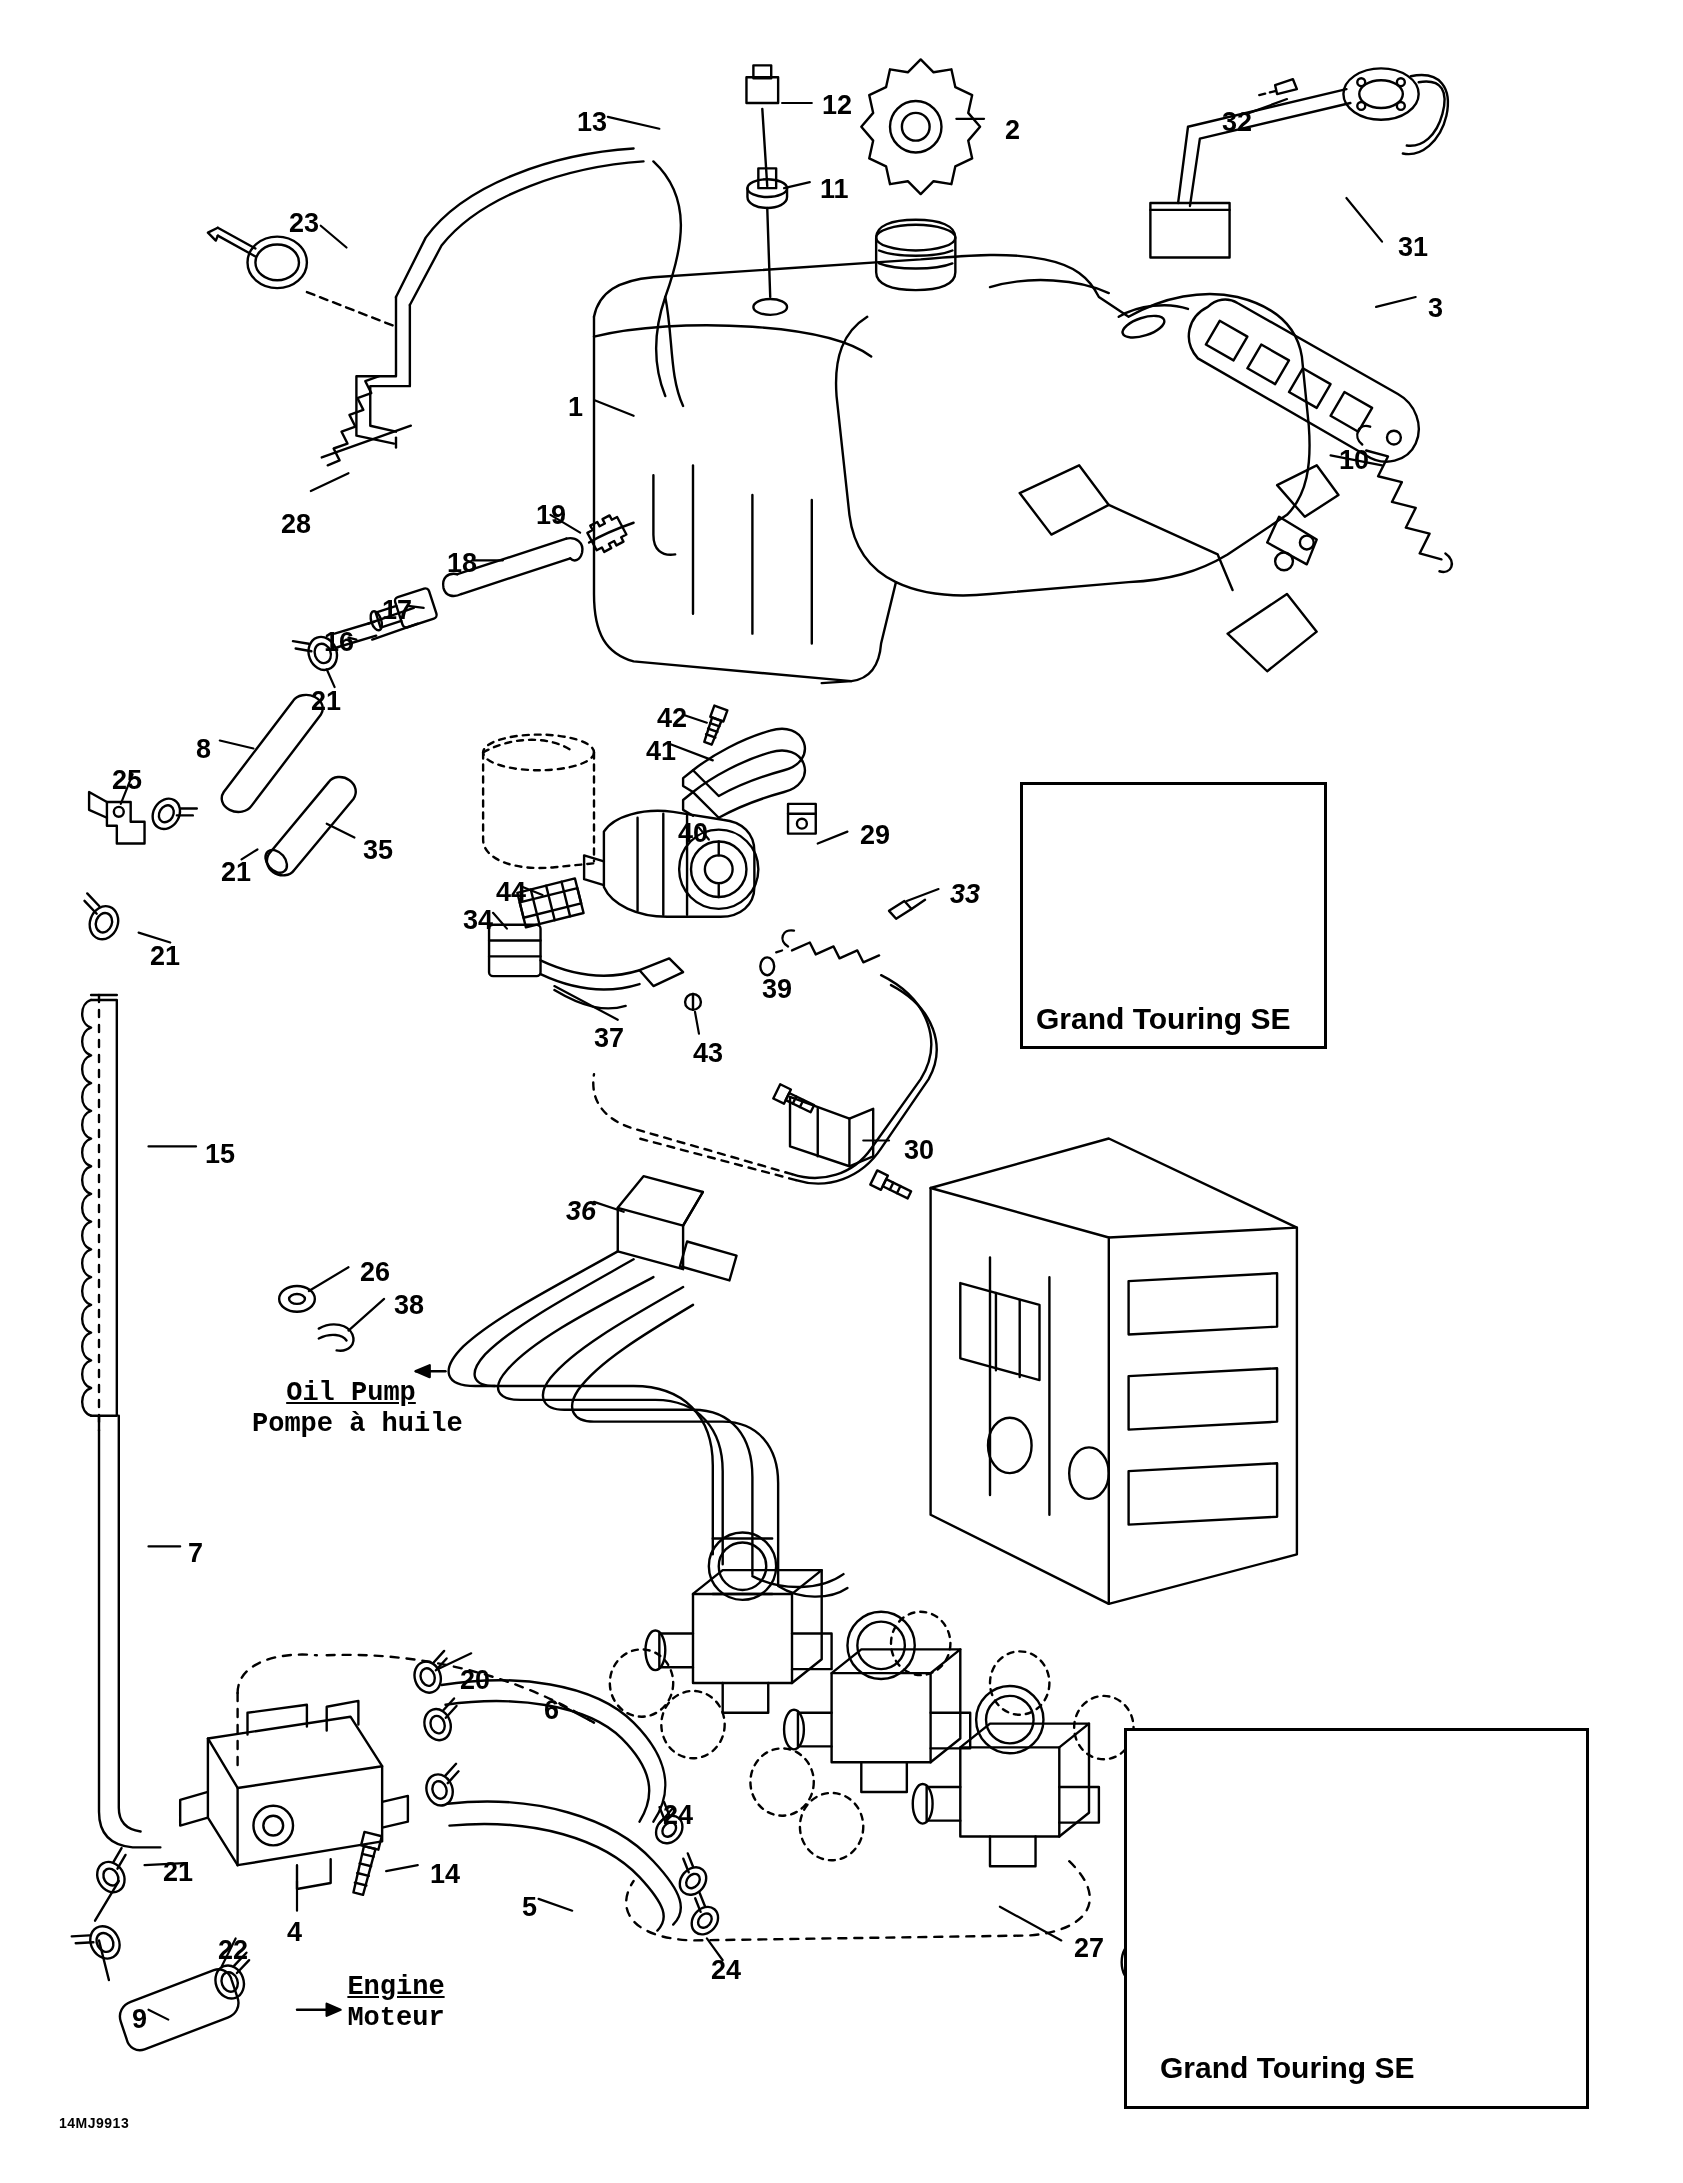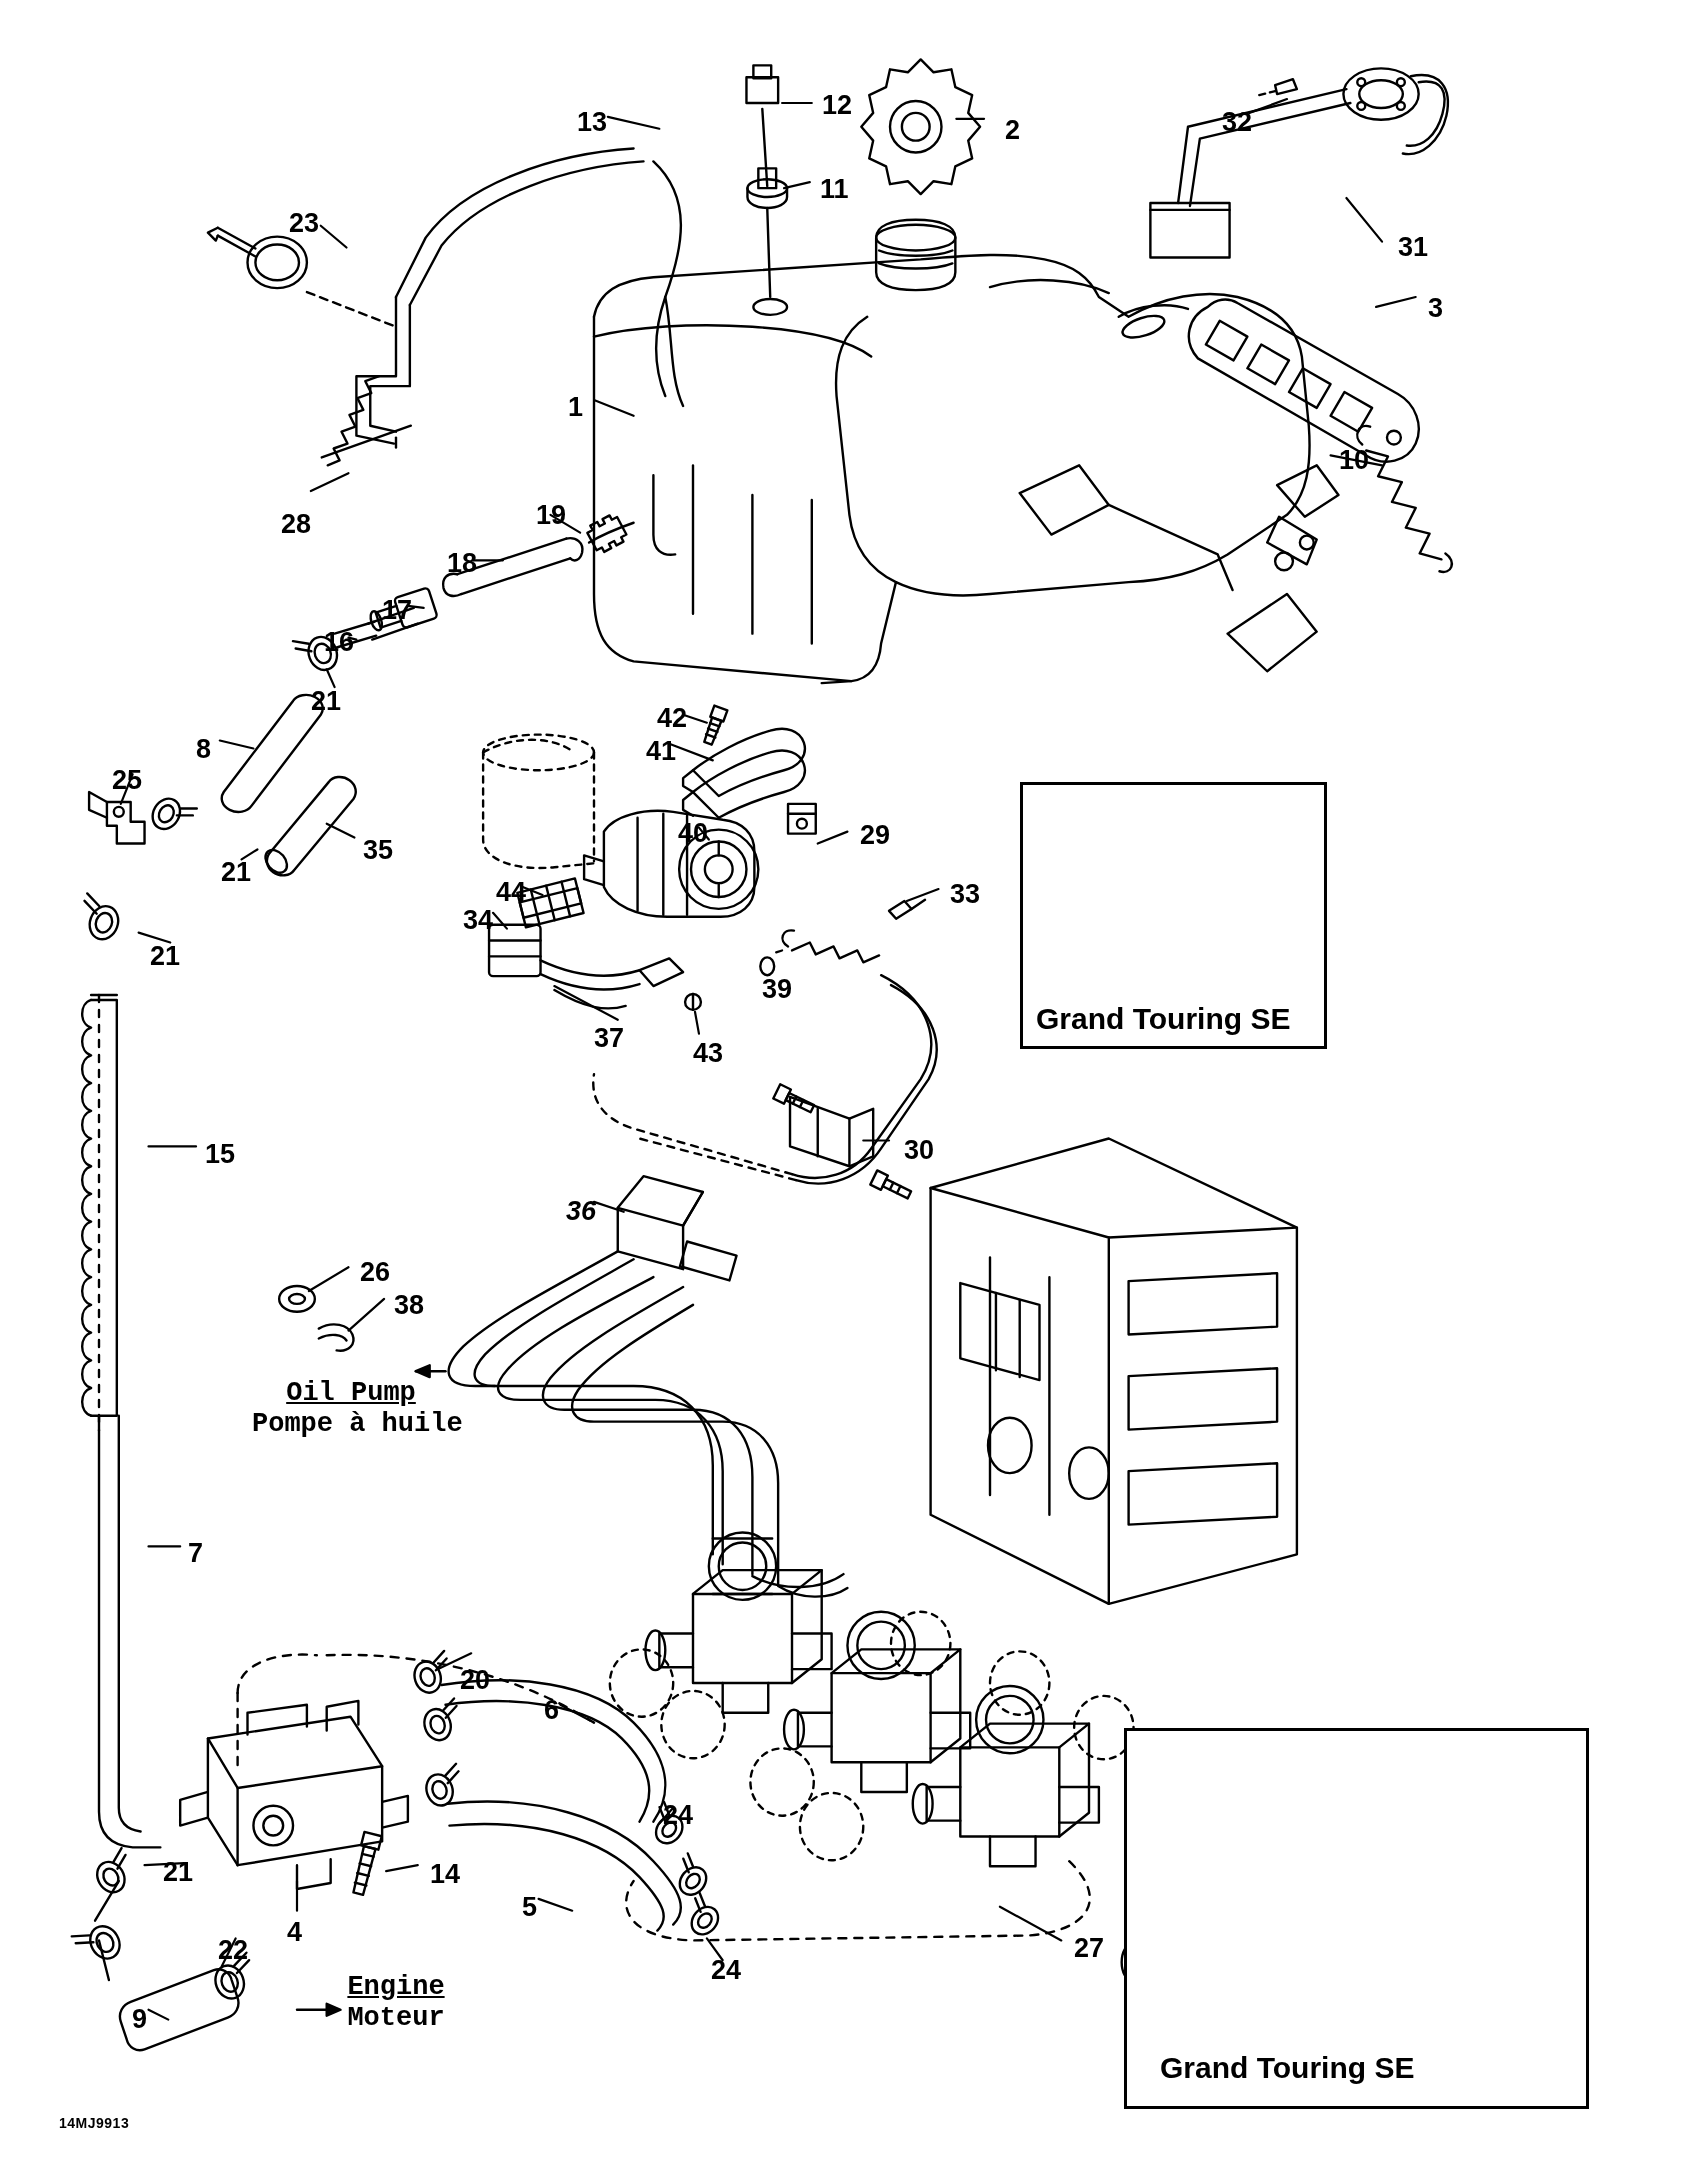--- a/index.html
+++ b/index.html
@@ -609,21 +609,21 @@
   <div class="lbl" style="left:646px;top:738px;">41</div>
   <div class="lbl" style="left:112px;top:767px;">25</div>
   <div class="lbl" style="left:363px;top:837px;">35</div>
   <div class="lbl" style="left:221px;top:859px;">21</div>
   <div class="lbl" style="left:678px;top:820px;">40</div>
   <div class="lbl" style="left:860px;top:822px;">29</div>
   <div class="lbl" style="left:1070px;top:816px;">42</div>
   <div class="lbl" style="left:1251px;top:852px;">41</div>
   <div class="lbl" style="left:496px;top:879px;">44</div>
   <div class="lbl" style="left:463px;top:907px;">34</div>
-  <div class="lbl" style="left:950px;top:881px;">33</div>
+  <div class="lbl" style="left:950px;top:881px;font-style:italic;">33</div>
   <div class="lbl" style="left:150px;top:943px;">21</div>
   <div class="lbl" style="left:762px;top:948px;margin-top:28px;">39</div>
   <div class="lbl" style="left:1070px;top:926px;">42</div>
   <div class="lbl" style="left:594px;top:1025px;">37</div>
   <div class="lbl" style="left:693px;top:1040px;">43</div>
   <div class="lbl" style="left:205px;top:1141px;">15</div>
   <div class="lbl" style="left:904px;top:1137px;">30</div>
   <div class="lbl" style="left:566px;top:1198px;font-style:italic;">36</div>
   <div class="lbl" style="left:360px;top:1259px;">26</div>
   <div class="lbl" style="left:394px;top:1292px;">38</div>

